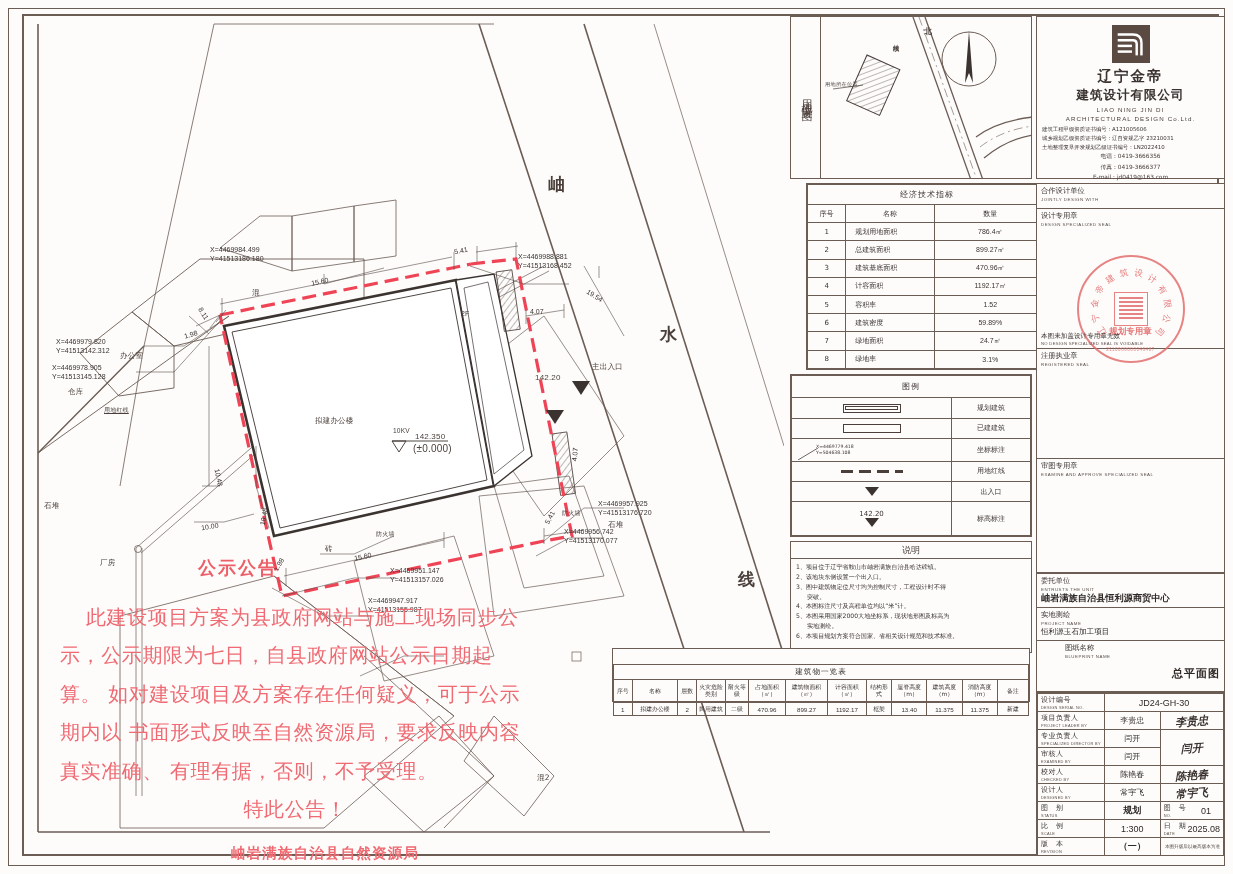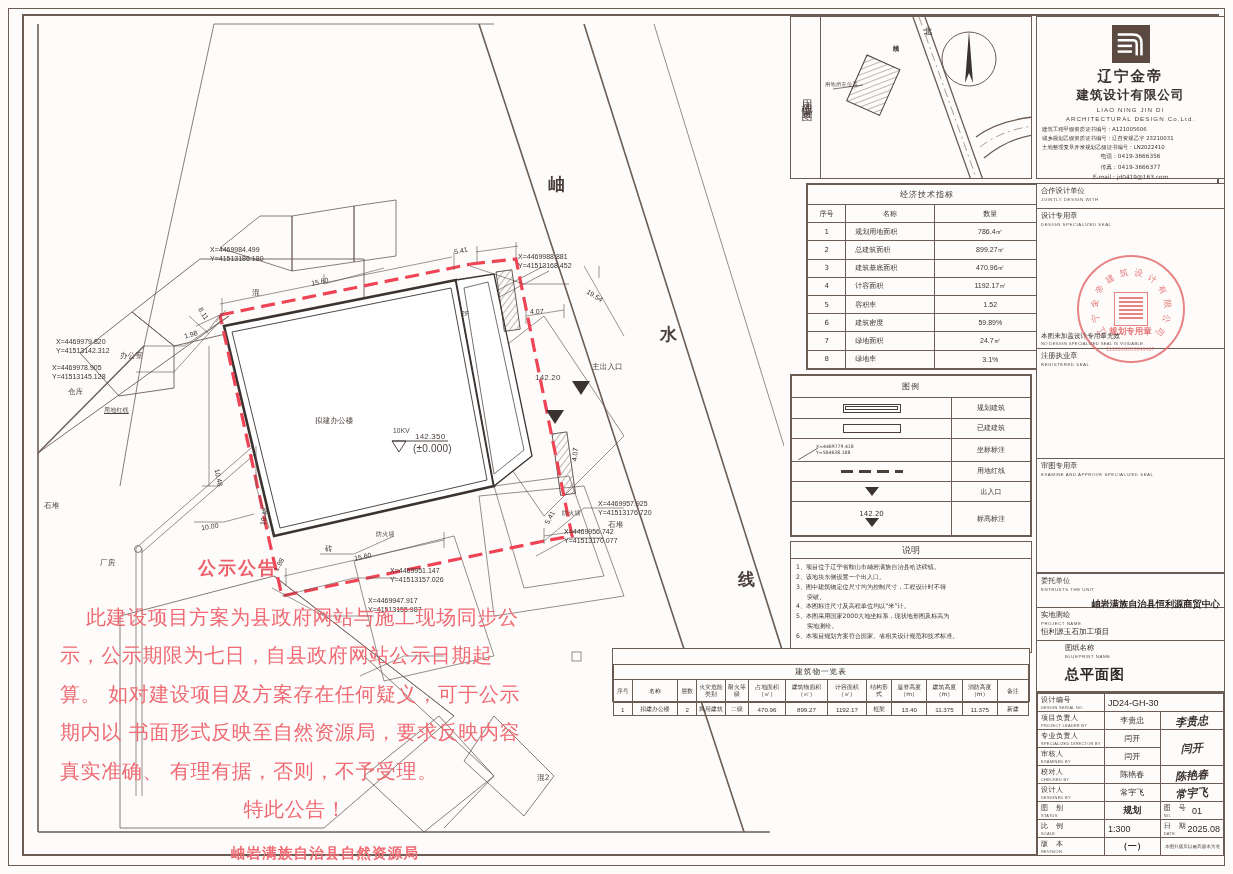--- a/index.html
+++ b/index.html
@@ -140,33 +140,33 @@
   .stamp-bottom { position: absolute; left: 50%; bottom: 23px; transform: translateX(-50%);
     font-size: 8.5px; color: #e05a5a; font-family: "DejaVu Sans", sans-serif; white-space: nowrap; font-weight: 700;}
   .stamp-num { position: absolute; left: 50%; bottom: 9px; transform: translateX(-50%);
     font-size: 4.6px; color: #e26a6a; white-space: nowrap; letter-spacing: .5px;}
   .seal-note-cn { font-family: "DejaVu Sans", sans-serif; font-size: 6.6px; color: #3b3330; }
   .seal-note-en { font-size: 4.2px; letter-spacing: .3px; color: #5b4f49; }
 
   
   #proj-panel { left: 246px; top: 557px; width: 189px; height: 119px; }
   .proj-box { border-bottom: 1.2px solid #6b5c54; padding: 2px 4px; }
-  .proj-val-big { font-family: "DejaVu Sans", sans-serif; font-size: 9.2px; font-weight: 700; color: #2f2926; margin-top: 6px; text-align: right; }
+  .proj-val-big { font-family: "DejaVu Sans", sans-serif; font-size: 9.2px; font-weight: 700; color: #2f2926; margin-top: 0; }
   .proj-val { font-family: "DejaVu Sans", sans-serif; font-size: 7.6px; color: #2f2926; margin-top: 1px; }
-  .proj-val-center { font-family: "DejaVu Sans", sans-serif; font-size: 14px; font-weight: 700;
-    color: #2f2926; text-align: left; margin-top: 7px; letter-spacing: 1px;}
+  .proj-val-center { font-family: "DejaVu Sans", sans-serif; font-size: 11px; font-weight: 700;
+    color: #2f2926; text-align: right; margin-top: 7px; letter-spacing: 1px;}
 
   
   #sig-panel { left: 246px; top: 676px; width: 189px; height: 164px; }
   table.sig { width: 100%; height: 100%; border-collapse: collapse; }
   table.sig td { border: .9px solid #6b5c54; padding: 1px 3px; vertical-align: middle; }
   .sg-cn { font-family: "DejaVu Sans", sans-serif; font-size: 7px; color: #3b3330; letter-spacing: .5px;}
   .sg-en { font-size: 3.9px; letter-spacing: .3px; color: #5b4f49; }
   .sg-name { font-family: "DejaVu Sans", sans-serif; font-size: 8px; text-align: center; color: #2f2926; }
-  .sg-val { font-family: "Liberation Sans", sans-serif; font-size: 9px; color: #2f2926; }
+  .sg-val { font-family: "Liberation Sans", sans-serif; font-size: 9px; text-align: center; color: #2f2926; }
   .sg-valcn { font-family: "DejaVu Sans", sans-serif; font-size: 9px; text-align: center; color: #2f2926; font-weight:600;}
   .handw { font-family: "DejaVu Serif", serif; font-size: 11px; font-weight: 700; font-style: italic;
     color: #3b3330; text-align: center; transform: rotate(-4deg); }
   .rev-note { font-size: 4.6px; text-align: right; font-family: "DejaVu Sans", sans-serif; color: #4a3f3a; }
 
   
   #bld-panel { position: absolute; left: 612px; top: 648px; width: 418px; height: 54px;
      border: 1.2px solid #6b5c54; background: #fdfcfb; z-index: 5;}
   table.bld { width: 100%; height: 100%; border-collapse: collapse; margin-top: 15px; }
   table.bld td, table.bld th {

